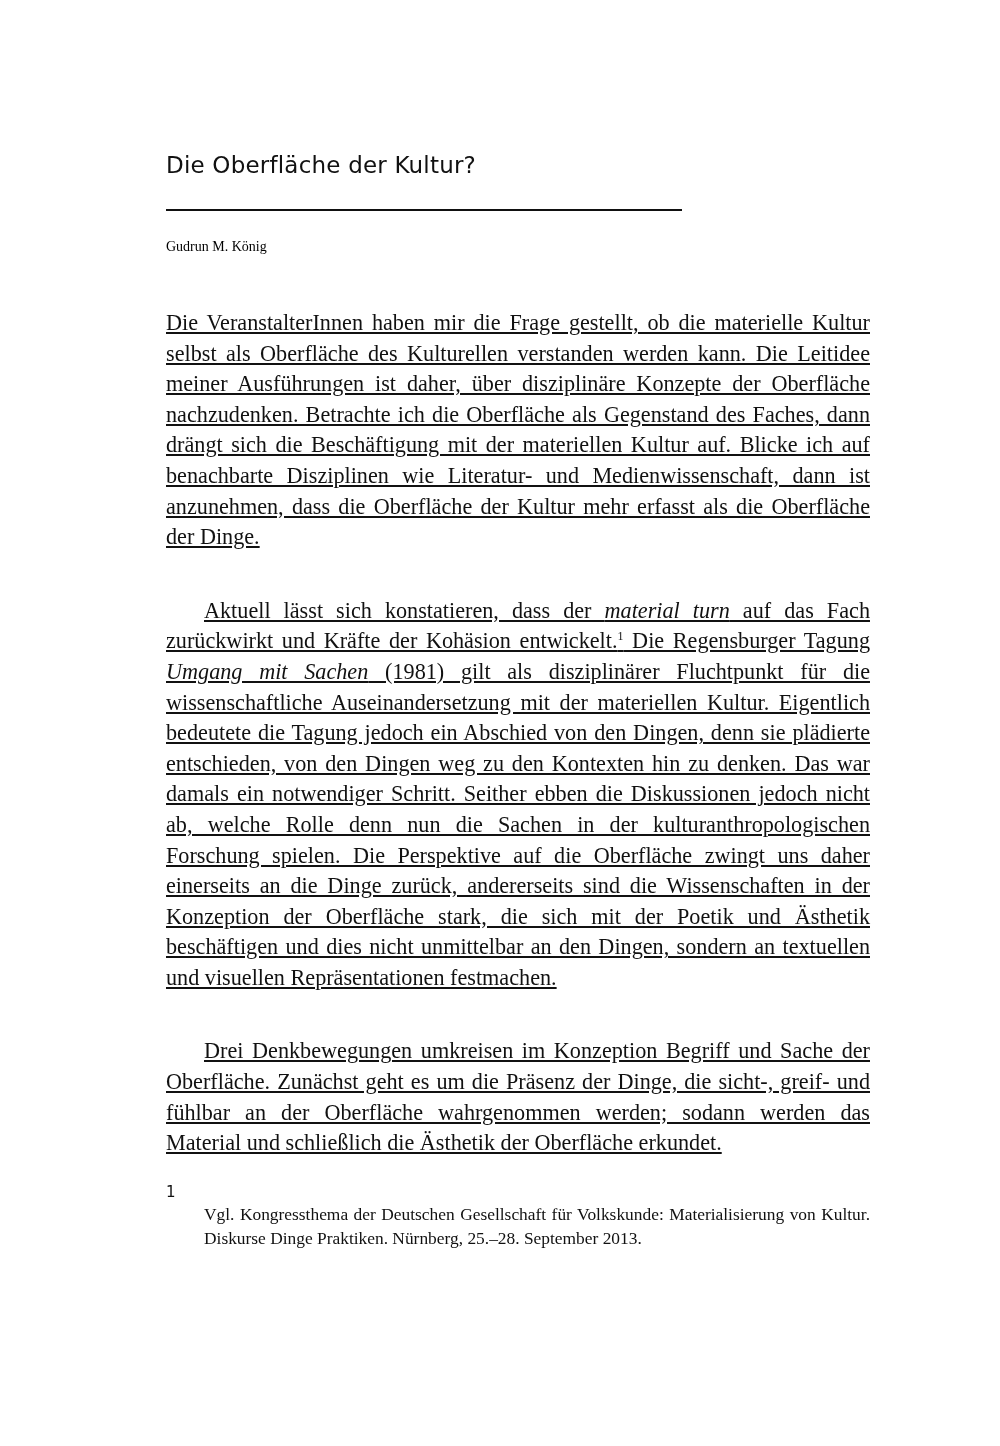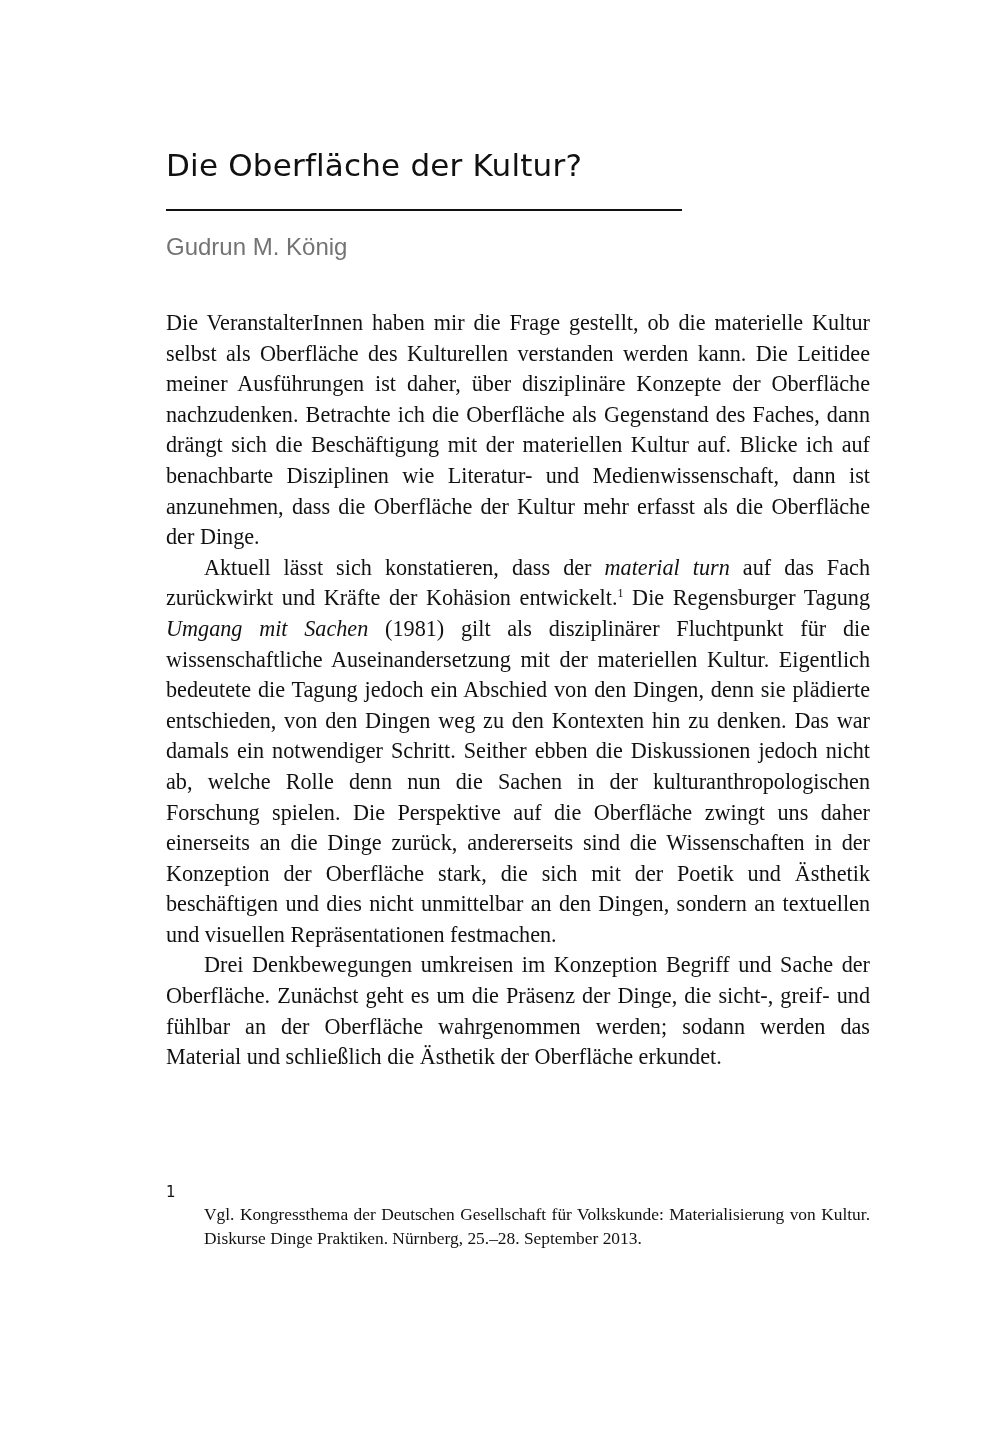--- a/index.html
+++ b/index.html
@@ -1,36 +1,36 @@
 <!DOCTYPE html>
 <html><head>
   <meta charset="utf-8">
   <style>
     html, body { margin: 0; padding: 0; background: #ffffff; }
     body { width: 1000px; height: 1446px; position: relative; overflow: hidden; color: #111111; }
     .title {
       position: absolute; left: 166px; top: 140px;
-      font-family: "DejaVu Sans", sans-serif; font-size: 31px; font-weight: normal;
+      font-family: "DejaVu Sans", sans-serif; font-size: 23px; font-weight: normal;
       letter-spacing: 0.2px; margin: 0; line-height: 50px; color: #111;
     }
     .rule {
       position: absolute; left: 166px; top: 209px; width: 516px; height: 0;
       border-top: 2px solid #111;
     }
     .author {
       position: absolute; left: 166px; top: 234px;
-      font-family: Liberation Sans, sans-serif; font-size: 24px; line-height: 26px; color: #737373;
+      font-family: Liberation Serif, serif; font-size: 14px; line-height: 26px; color: #000000;
     }
     .body {
       position: absolute; left: 166px; top: 308px; width: 704px;
       font-family: "Liberation Serif", serif; font-size: 22.2px; line-height: 30.6px;
-      text-align: justify; color: #111;
+      text-align: justify; color: #111; text-decoration: underline;
     }
     .body p { margin: 0; }
-    .body p.indent { text-indent: 38px; }
+    .body p.indent { text-indent: 38px; margin-top: 43px; }
     .body sup { font-size: 12px; vertical-align: 8px; line-height: 0; }
     .footnote {
       position: absolute; left: 166px; top: 1180px; width: 704px;
       font-family: "Liberation Serif", serif; font-size: 17.4px; line-height: 24px; color: #111;
       display: flex;
     }
     .fn-num { width: 38px; flex: none; font-family: "DejaVu Sans", sans-serif; font-size: 15px; }
     .fn-text { flex: 1; text-align: justify; margin-top: 22px; }
   </style>
 </head>

